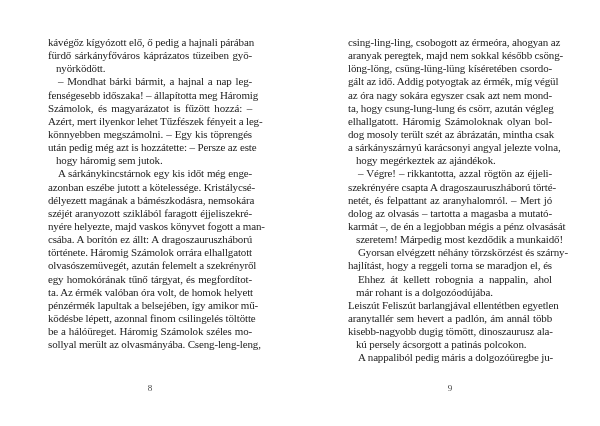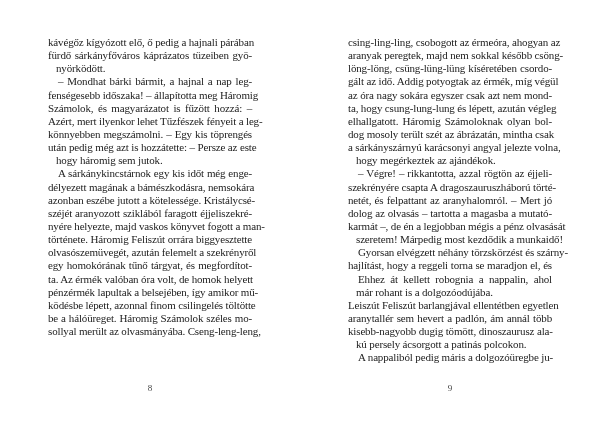--- a/index.html
+++ b/index.html
@@ -74,43 +74,44 @@
         <span class="line"><span>fürdő sárkányfőváros káprázatos tüzeiben gyö-</span></span>
         <span class="line last"><span>nyörködött.</span></span>
         <span class="line indent"><span>– Mondhat bárki bármit, a hajnal a nap leg-</span></span>
         <span class="line"><span>fenségesebb időszaka! – állapította meg Háromig</span></span>
         <span class="line"><span>Számolok, és magyarázatot is fűzött hozzá: –</span></span>
         <span class="line"><span>Azért, mert ilyenkor lehet Tűzfészek fényeit a leg-</span></span>
         <span class="line"><span>könnyebben megszámolni. – Egy kis töprengés</span></span>
         <span class="line"><span>után pedig még azt is hozzátette: – Persze az este</span></span>
         <span class="line last"><span>hogy háromig sem jutok.</span></span>
         <span class="line indent"><span>A sárkánykincstárnok egy kis időt még enge-</span></span>
+        <span class="line"><span>azonban eszébe jutott a kötelessége. Kristálycsé-</span></span>
         <span class="line"><span>délyezett magának a bámészkodásra, nemsokára</span></span>
-        <span class="line"><span>azonban eszébe jutott a kötelessége. Kristálycsé-</span></span>
         <span class="line"><span>széjét aranyozott sziklából faragott éjjeliszekré-</span></span>
         <span class="line"><span>nyére helyezte, majd vaskos könyvet fogott a man-</span></span>
-        <span class="line"><span class="it">története</span><span>. Háromig Feliszút orrára biggyesztette</span></span>
+        <span class="line"><span>csába. A borítón ez állt: </span><span class="it">A dragoszauruszháború</span></span>
+        <span class="line"><span class="it">története</span><span>. Háromig Számolok orrára elhallgatott</span></span>
         <span class="line"><span>olvasószemüvegét, azután felemelt a szekrényről</span></span>
         <span class="line"><span>egy homokórának tűnő tárgyat, és megfordítot-</span></span>
         <span class="line"><span>ta. Az érmék valóban óra volt, de homok helyett</span></span>
         <span class="line"><span>pénzérmék lapultak a belsejében, így amikor mű-</span></span>
         <span class="line"><span>ködésbe lépett, azonnal finom csilingelés töltötte</span></span>
         <span class="line"><span>be a hálóüreget. Háromig Számolok széles mo-</span></span>
         <span class="line"><span>sollyal merült az olvasmányába. Cseng-leng-leng,</span></span>
       </div>
     <div class="page-number">8</div>
   </div>
   <div class="page right">
     <div class="text-block">
         <span class="line"><span>csing-ling-ling, csobogott az érmeóra, ahogyan az</span></span>
         <span class="line"><span>aranyak peregtek, majd nem sokkal később csöng-</span></span>
         <span class="line"><span>löng-löng, csüng-lüng-lüng kíséretében csordo-</span></span>
         <span class="line"><span>gált az idő. Addig potyogtak az érmék, míg végül</span></span>
         <span class="line"><span>az óra nagy sokára egyszer csak azt nem mond-</span></span>
-        <span class="line"><span>ta, hogy csung-lung-lung és lépett, azután végleg</span></span>
+        <span class="line"><span>ta, hogy csung-lung-lung és csörr, azután végleg</span></span>
         <span class="line"><span>elhallgatott. Háromig Számoloknak olyan bol-</span></span>
         <span class="line"><span>dog mosoly terült szét az ábrázatán, mintha csak</span></span>
         <span class="line"><span>a sárkányszárnyú karácsonyi angyal jelezte volna,</span></span>
         <span class="line last"><span>hogy megérkeztek az ajándékok.</span></span>
         <span class="line indent"><span>– Végre! – rikkantotta, azzal rögtön az éjjeli-</span></span>
         <span class="line"><span>szekrényére csapta </span><span class="it">A dragoszauruszháború törté-</span></span>
         <span class="line"><span class="it">netét</span><span>, és felpattant az aranyhalomról. – Mert jó</span></span>
         <span class="line"><span>dolog az olvasás – tartotta a magasba a mutató-</span></span>
         <span class="line"><span>karmát –, de én a legjobban mégis a pénz olvasását</span></span>
         <span class="line last"><span>szeretem! Márpedig most kezdődik a munkaidő!</span></span>

